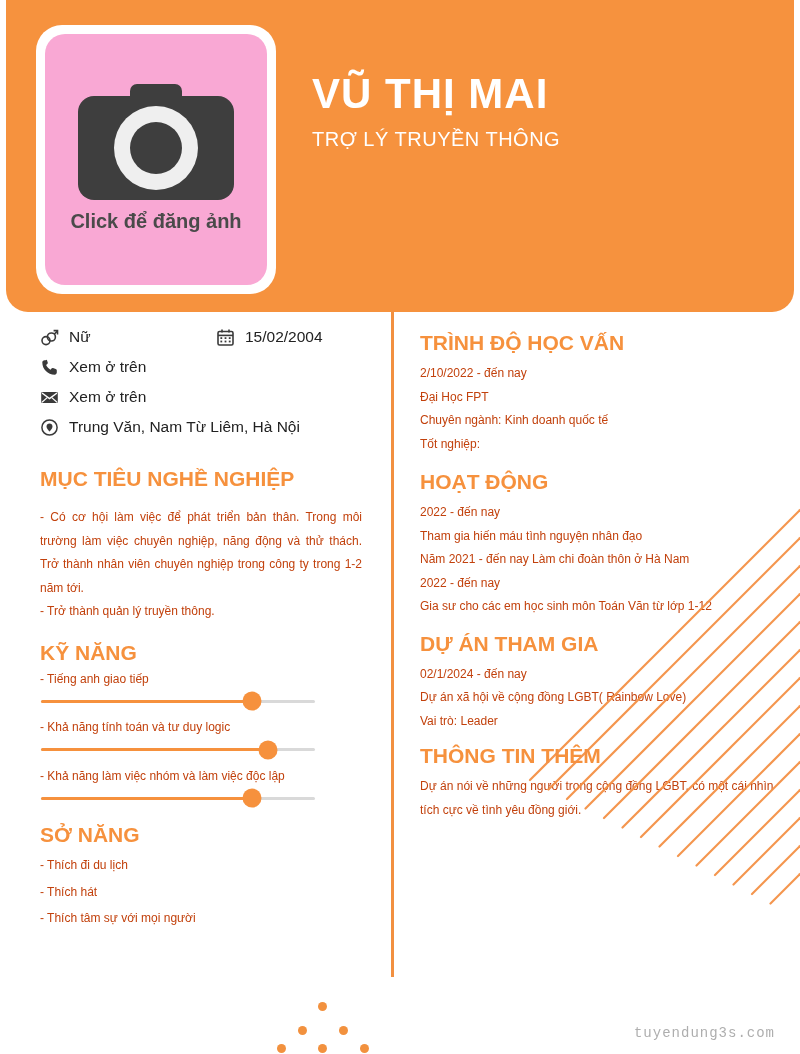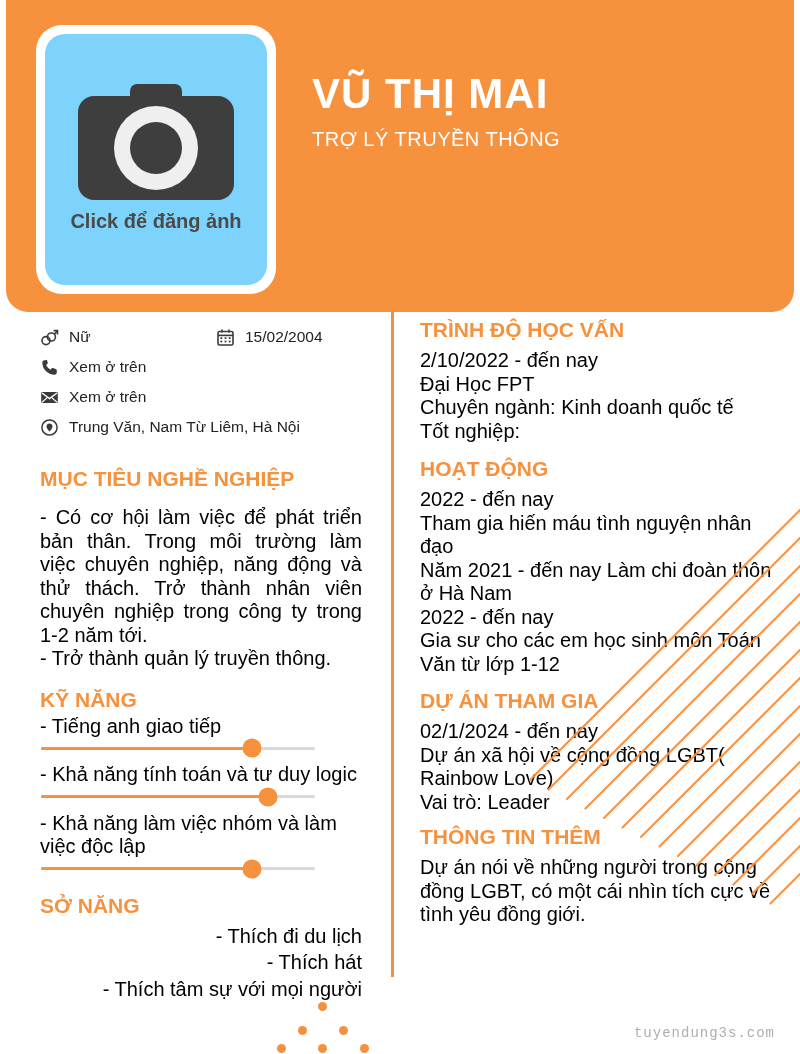--- a/index.html
+++ b/index.html
@@ -13,41 +13,41 @@
   .header {
     position:absolute; left:6px; top:0; width:788px; height:312px;
     background:#f6923e; border-radius:0 0 22px 22px;
   }
   .photo-box {
     position:absolute; left:30px; top:25px; width:240px; height:269px;
     background:#ffffff; border-radius:26px; cursor:pointer;
   }
   .photo-inner {
     position:absolute; left:9px; top:9px; width:222px; height:251px;
-    background:#7dd3fc; border-radius:20px; text-align:center;
+    background:#f9a8d4; border-radius:20px; text-align:center;
   }
   .camera-svg { display:block; margin:50px auto 0 auto; }
   .photo-caption {
     margin-top:8px; font-size:20px; line-height:26px; font-weight:bold; color:#4a4a4a;
   }
   .name-block { position:absolute; left:306px; top:70px; color:#ffffff; }
   .cv-name { font-size:42px; line-height:48px; font-weight:bold; letter-spacing:1px; }
   .cv-title { margin-top:6px; font-size:20px; line-height:30px; font-weight:normal; letter-spacing:0.5px; }
   
   .divider {
     position:absolute; left:391px; top:312px; width:3px; height:665px;
     background:#f29040;
   }
   
   .col-left  { position:absolute; left:40px;  top:312px; width:322px; }
-  .col-right { position:absolute; left:420px; top:309px; width:362px; }
+  .col-right { position:absolute; left:420px; top:322px; width:362px; }
   h3.sec-heading {
     color:#f6913d; font-size:21px; line-height:26px; font-weight:bold;
   }
-  .body-line { font-size:20px; line-height:23.5px; color:#000000; }
+  .body-line { font-size:12px; line-height:23.5px; color:#c2410c; }
   
   .info { margin-top:14px; }
   .info-row { display:flex; height:22px; margin-bottom:8px; }
   .info-cell { display:flex; align-items:center; }
   .info-cell.first { width:176px; }
   .info-icon { width:19px; height:19px; margin-right:10px; flex:0 0 auto; }
   .info-text { font-size:15.5px; color:#222222; }
   
   .objective-heading { margin-top:28px; }
   .objective-para { margin-top:14px; text-align:justify; }
@@ -61,21 +61,21 @@
     background:#d9d9d9; border-radius:2px;
   }
   .skill-fill { position:absolute; left:0; top:0; height:3px; background:#f6913d; border-radius:2px; }
   .skill-knob {
     position:absolute; top:50%; width:19px; height:19px; border-radius:50%;
     background:#f6913d; transform:translate(-50%,-50%);
   }
   
   .hobbies-heading { margin-top:14px; }
   .hobbies-list { margin-top:6px; }
-  .hobby-item { margin-bottom:3px;text-align:right; }
+  .hobby-item { margin-bottom:3px; }
   
   .edu-heading { margin-top:8px; }
   .act-heading { margin-top:13px; }
   .proj-heading { margin-top:12px; }
   .more-heading { margin-top:10px; }
   .sec-lines { margin-top:6px; }
   
   .diag-svg { position:absolute; left:0; top:0; pointer-events:none; }
   .dot { position:absolute; width:9px; height:9px; border-radius:50%; background:#f2913e; }
   .watermark {

